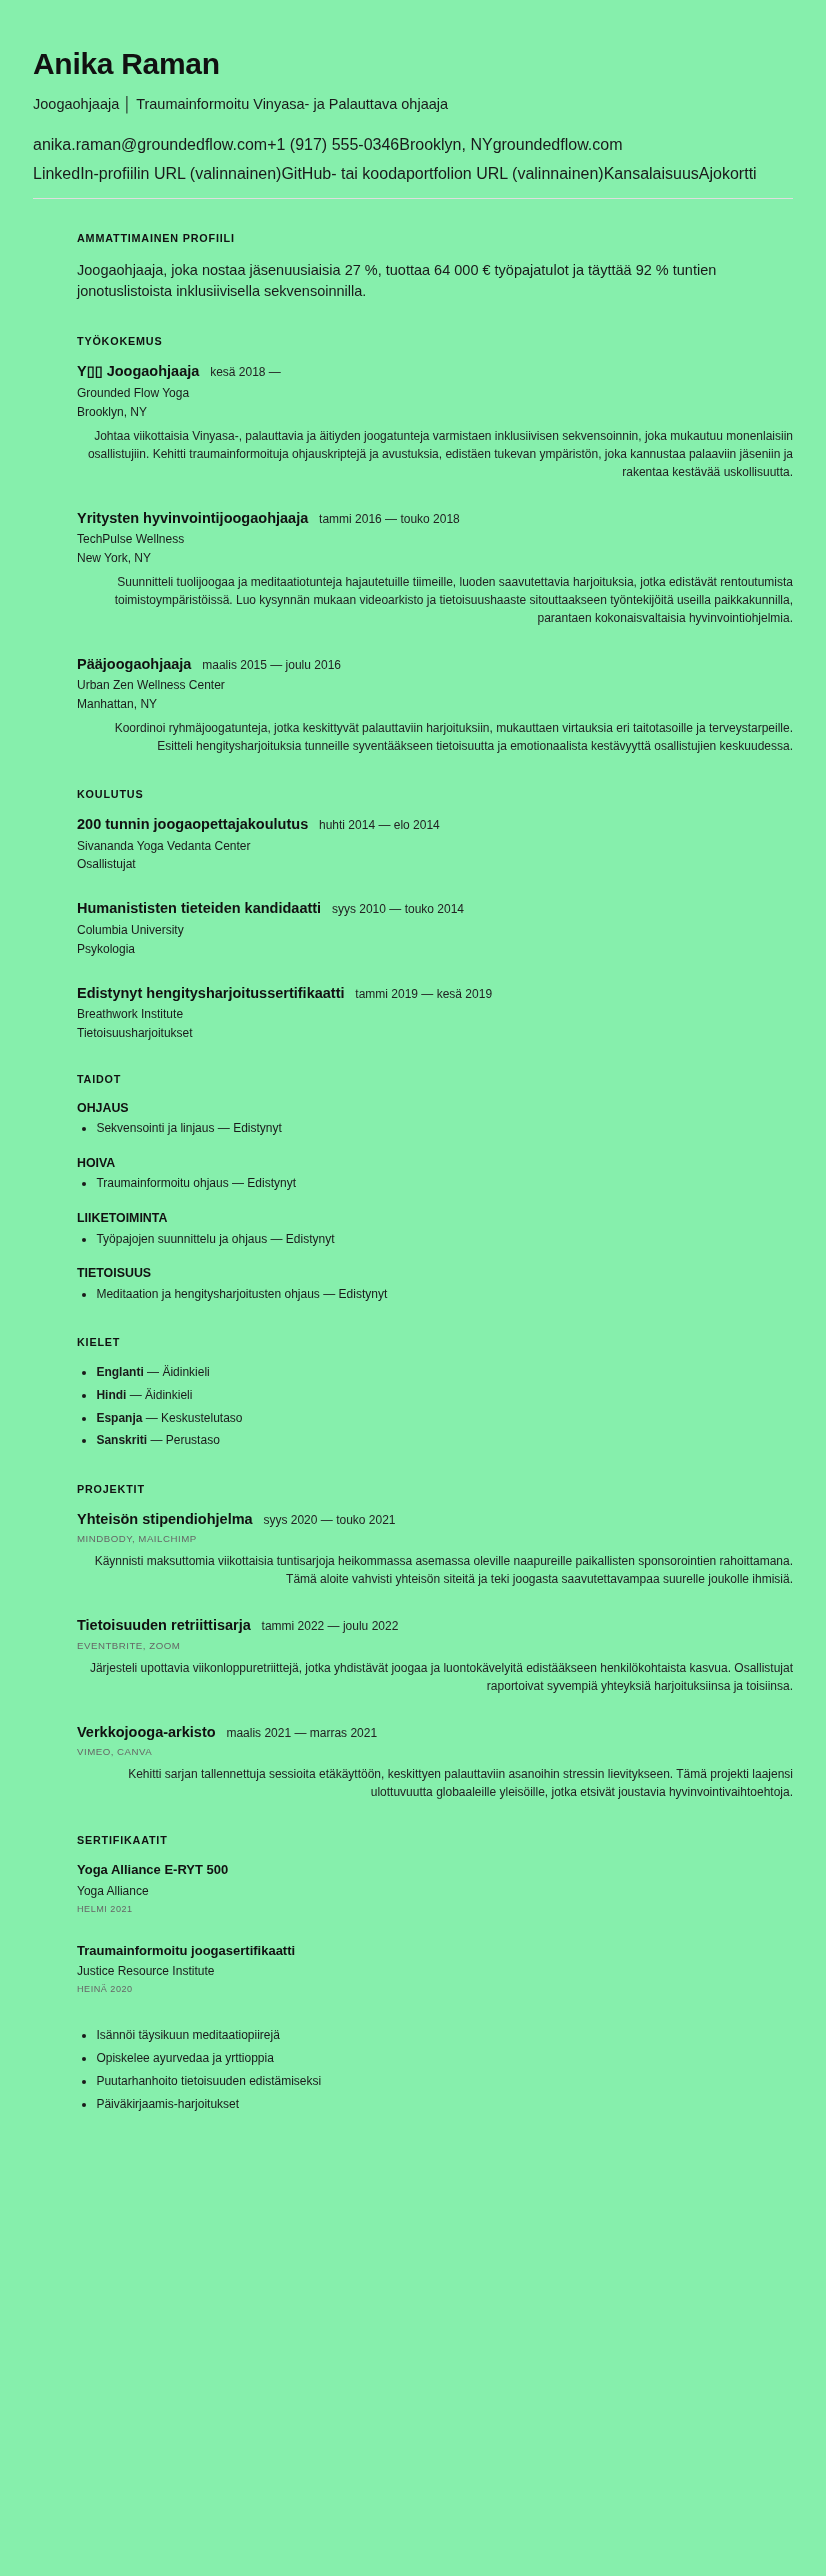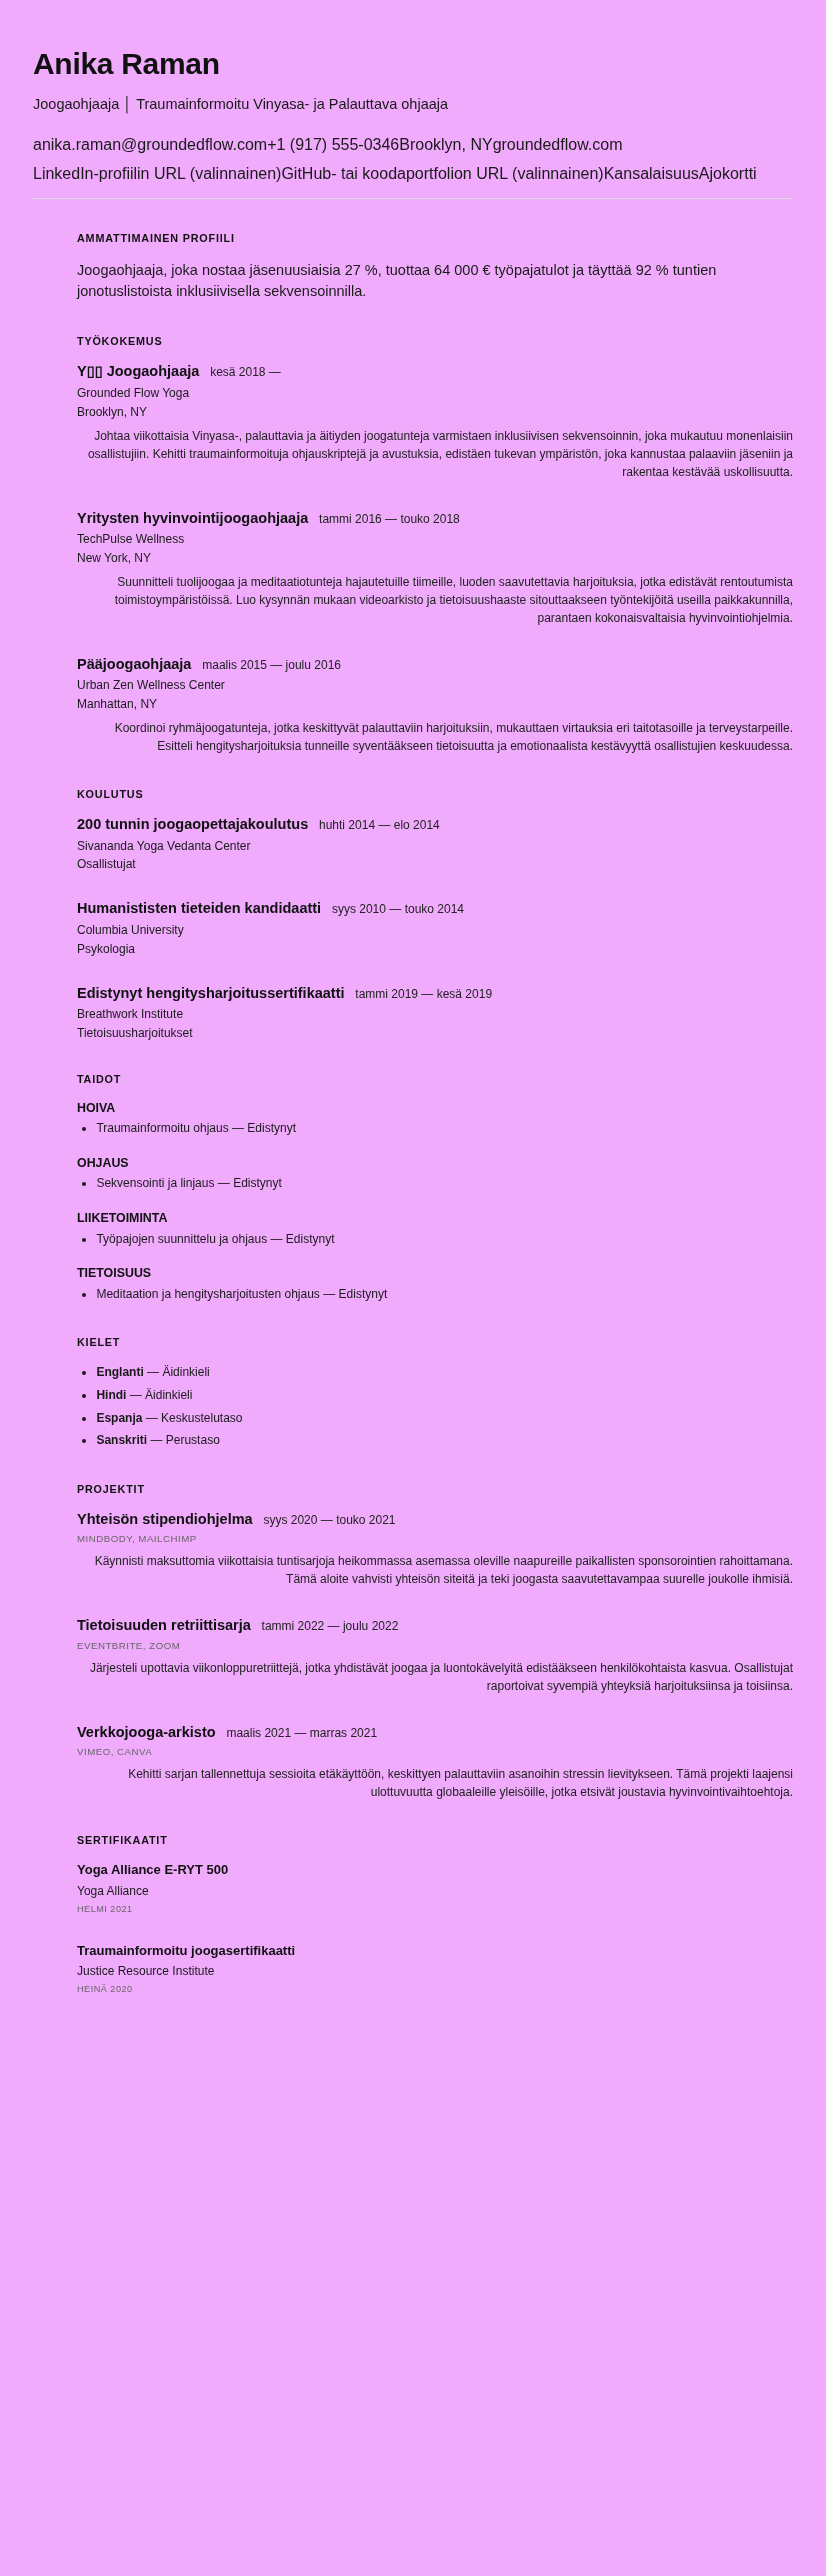--- a/index.html
+++ b/index.html
@@ -3,21 +3,21 @@
 <meta charset="utf-8">
 <title>Resume</title>
 <style>
   * { box-sizing: border-box; }
   html, body { margin: 0; padding: 0; background: #ffffff; }
   .page {
     width: 826px;
     min-height: 2576px;
     margin: 0 auto;
     padding: 47px 33px 48px 33px;
-    background: #f0abfc;
+    background: #86efac;
     font-family: "Liberation Sans", sans-serif;
     color: #1a1a1a;
   }
 
   
   .name {
     font-size: 30px;
     font-weight: 700;
     letter-spacing: -0.3px;
     margin: 0 0 15px 0;
@@ -208,30 +208,30 @@
       </div>
       <div class="entry-sub">Breathwork Institute</div>
       <div class="entry-sub2">Tietoisuusharjoitukset</div>
     </div>
   </section>
 
   <section class="section">
     <h2 class="section-heading">TAIDOT</h2>
 
     <div class="skill-category">
+      <h3 class="skill-category-name">OHJAUS</h3>
+      <ul class="bullet-list">
+        <li>Sekvensointi ja linjaus — Edistynyt</li>
+      </ul>
+    </div>
+
+    <div class="skill-category">
       <h3 class="skill-category-name">HOIVA</h3>
       <ul class="bullet-list">
         <li>Traumainformoitu ohjaus — Edistynyt</li>
-      </ul>
-    </div>
-
-    <div class="skill-category">
-      <h3 class="skill-category-name">OHJAUS</h3>
-      <ul class="bullet-list">
-        <li>Sekvensointi ja linjaus — Edistynyt</li>
       </ul>
     </div>
 
     <div class="skill-category">
       <h3 class="skill-category-name">LIIKETOIMINTA</h3>
       <ul class="bullet-list">
         <li>Työpajojen suunnittelu ja ohjaus — Edistynyt</li>
       </ul>
     </div>
 
@@ -294,16 +294,22 @@
     </div>
 
     <div class="entry">
       <div class="cert-title">Traumainformoitu joogasertifikaatti</div>
       <div class="entry-sub">Justice Resource Institute</div>
       <div class="cert-date">HEINÄ 2020</div>
     </div>
   </section>
 
   <section class="section">
+    <ul class="bullet-list">
+      <li>Isännöi täysikuun meditaatiopiirejä</li>
+      <li>Opiskelee ayurvedaa ja yrttioppia</li>
+      <li>Puutarhanhoito tietoisuuden edistämiseksi</li>
+      <li>Päiväkirjaamis-harjoitukset</li>
+    </ul>
   </section>
 
 </div>
 
 
 </body></html>

